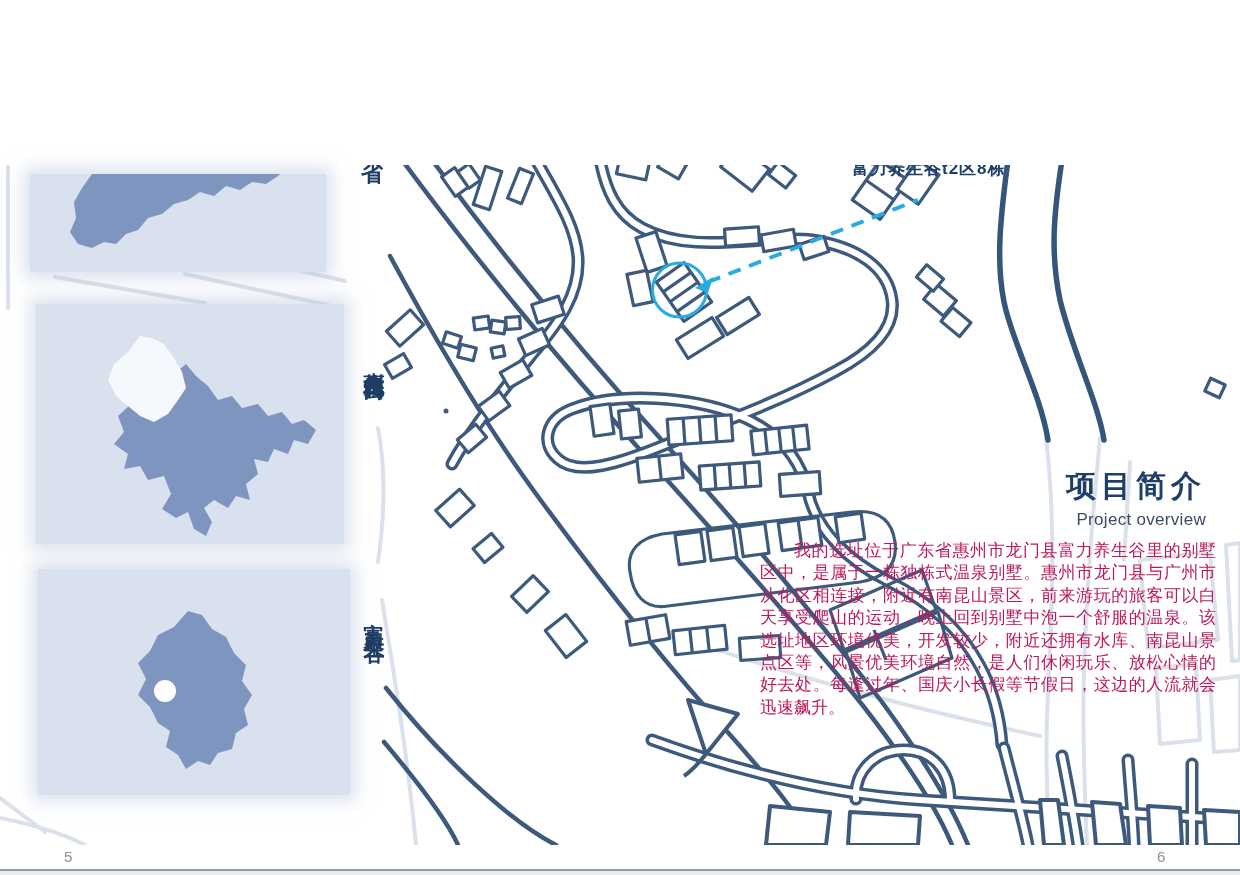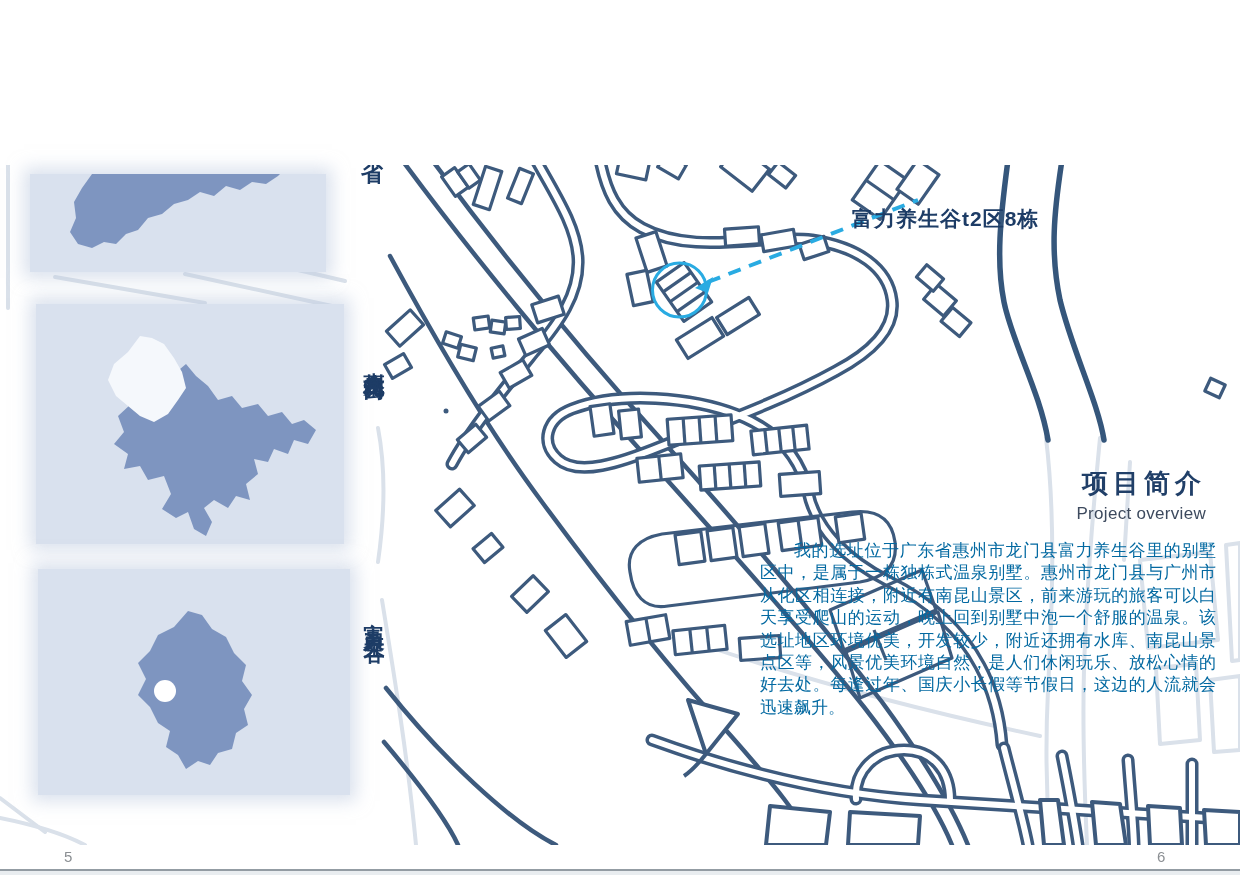--- a/index.html
+++ b/index.html
@@ -12,21 +12,21 @@
 
   
   .band{left:0;top:165px;width:1240px;height:680px;overflow:hidden;}
   .band svg{position:absolute;left:0;top:0;}
 
   
   .cut-label{
     position:absolute;font-weight:700;color:#1d3c66;white-space:nowrap;
     font-family:"Liberation Sans","DejaVu Sans",sans-serif;
   }
-  .site-callout{left:852px;top:-8px;font-size:21px;letter-spacing:1px;margin-top:48px;}
+  .site-callout{left:852px;top:-8px;font-size:17px;letter-spacing:1px;}
   .clipped-char{left:361px;top:-6px;font-size:22px;}
 
   
   .panel{
     background:#d9e1ee;
     box-shadow:0 0 16px 6px rgba(188,201,222,.55);
   }
   .panel svg{display:block;}
   .panel-1{left:30px;top:174px;width:296px;height:98px;}
   .panel-2{left:36px;top:304px;width:308px;height:240px;}
@@ -36,31 +36,31 @@
   .vlabel{
     writing-mode:vertical-rl;text-orientation:upright;
     font-weight:700;color:#1d3c66;font-size:21px;line-height:26px;
   }
   .vlabel-1{left:361px;top:356px;letter-spacing:1px;}
   .vlabel-2{left:361px;top:606px;letter-spacing:5px;}
 
   
   .title-block{right:34px;top:466px;text-align:right;}
   .page-title{
-    font-size:26px;font-weight:700;color:#203f68;letter-spacing:5px;
+    font-size:30px;font-weight:700;color:#203f68;letter-spacing:5px;
     margin:0;white-space:nowrap;
   }
   .page-subtitle{
     font-size:17px;color:#3d4a5e;margin-top:3px;letter-spacing:.3px;
   }
 
   
   .overview-body{
     left:760px;top:540px;width:456px;
-    font-size:17px;line-height:22.4px;color:#0369a1;
+    font-size:17px;line-height:22.4px;color:#be185d;
     text-align:justify;text-indent:2em;
   }
 
   
   .pagenum{font-size:15px;color:#8b8f93;}
   .pagenum-left{left:64px;top:848px;}
   .pagenum-right{left:1157px;top:848px;}
   .footer-rule{left:0;top:869px;width:1240px;height:2px;background:#939ca3;}
   .footer-sub{left:0;top:871px;width:1240px;height:4px;background:#e9edf0;}
 

